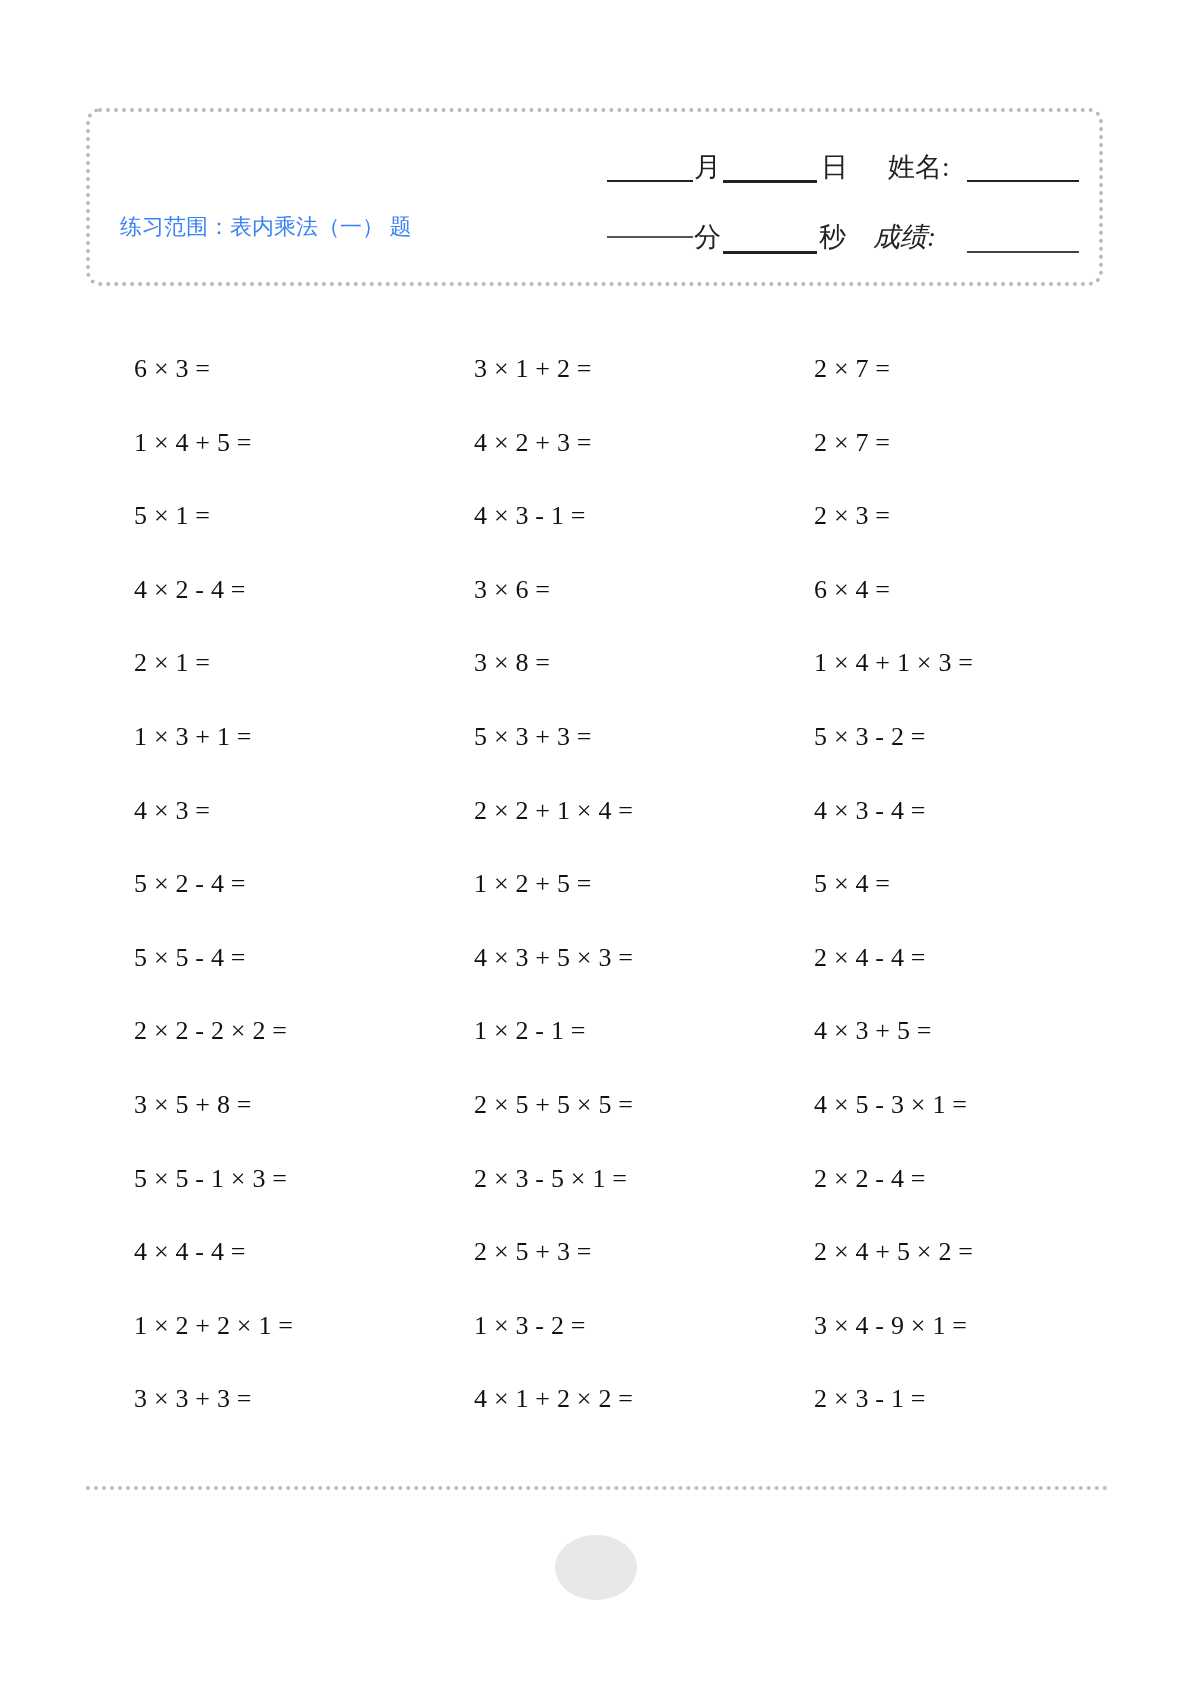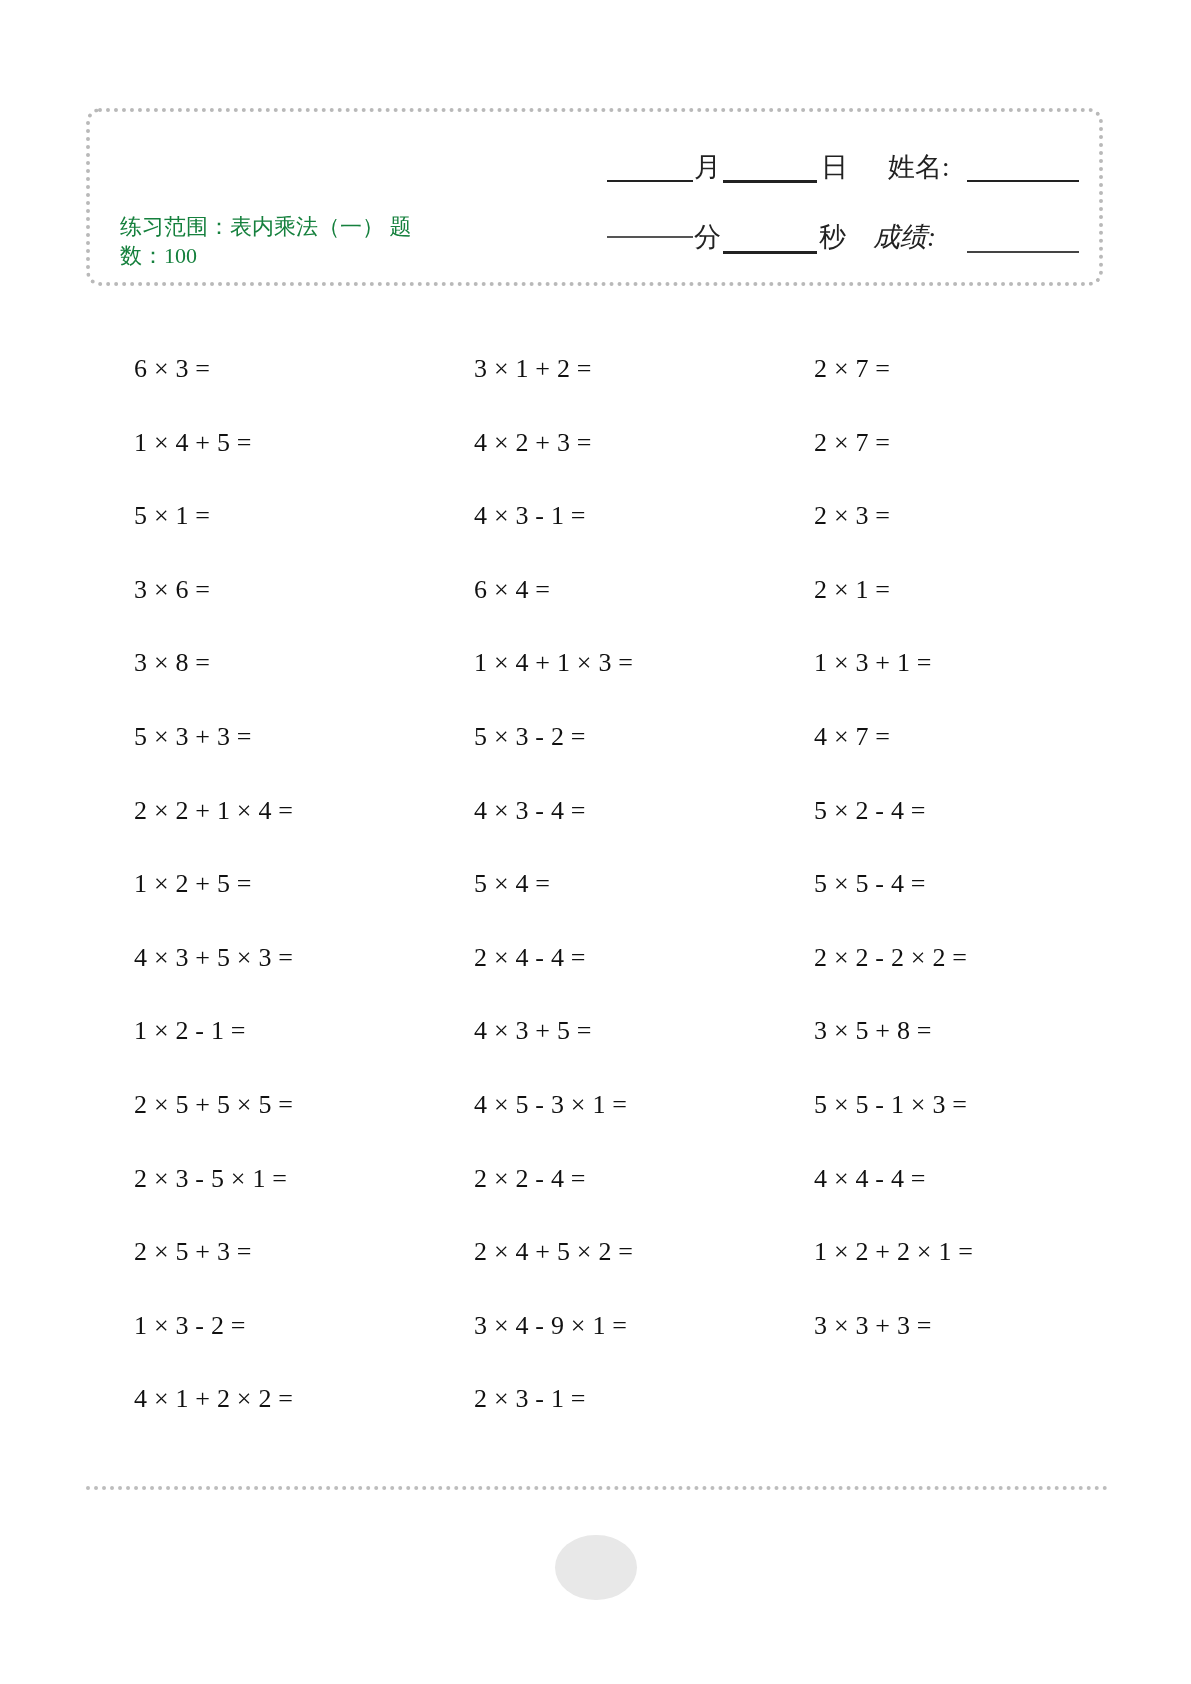--- a/index.html
+++ b/index.html
@@ -7,21 +7,21 @@
       width: 1191px; height: 1684px; position: relative; overflow: hidden;
       font-family: "Liberation Serif", "DejaVu Serif", serif; color: #111;
     }
     .header-box {
       position: absolute; left: 86px; top: 108px; width: 1017px; height: 178px;
       box-sizing: border-box;
       border: 4px dotted #b9b9b9; border-radius: 14px;
     }
     .range-text {
       position: absolute; left: 120px; top: 212px; width: 345px;
-      font-size: 22px; line-height: 29px; color: #15803d;
+      font-size: 22px; line-height: 29px; color: #3b82f6;
     }
     .form-row { position: absolute; left: 607px; height: 34px; font-size: 27px; color: #222; }
     .form-row .blank { position: absolute; border-bottom: 2px solid #222; height: 0; }
     .form-row .lbl { position: absolute; top: 0; line-height: 34px; white-space: nowrap; }
     .row1 { top: 150px; width: 470px; }
     .row2 { top: 220px; width: 470px; }
 
     .problems {
       position: absolute; left: 134px; top: 314px; width: 1000px;
       display: grid; grid-template-columns: 340px 340px 320px;
@@ -41,21 +41,20 @@
       background: #e8e8e8; border-radius: 41px / 33px;
     }
   </style>
 </head>
 <body>
 
 <div class="header-box"></div>
 
 <div class="range-text">
   <div>练习范围：表内乘法（一） 题</div>
-  <div>数：100</div>
 </div>
 
 <div class="form-row row1">
   <div class="blank" style="left:0; top:30px; width:86px;"></div>
   <span class="lbl" style="left:87px;">月</span>
   <div class="blank" style="left:116px; top:30px; width:94px; border-bottom-width:3px;"></div>
   <span class="lbl" style="left:214px;">日</span>
   <span class="lbl" style="left:281px;">姓名:</span>
   <div class="blank" style="left:360px; top:30px; width:112px;"></div>
 </div>
@@ -72,29 +71,30 @@
 <div class="problems">
   <div class="problem">6 × 3 =</div>
   <div class="problem">3 × 1 + 2 =</div>
   <div class="problem">2 × 7 =</div>
   <div class="problem">1 × 4 + 5 =</div>
   <div class="problem">4 × 2 + 3 =</div>
   <div class="problem">2 × 7 =</div>
   <div class="problem">5 × 1 =</div>
   <div class="problem">4 × 3 - 1 =</div>
   <div class="problem">2 × 3 =</div>
+  <div class="problem">4 × 2 - 4 =</div>
   <div class="problem">3 × 6 =</div>
   <div class="problem">6 × 4 =</div>
   <div class="problem">2 × 1 =</div>
   <div class="problem">3 × 8 =</div>
   <div class="problem">1 × 4 + 1 × 3 =</div>
   <div class="problem">1 × 3 + 1 =</div>
   <div class="problem">5 × 3 + 3 =</div>
   <div class="problem">5 × 3 - 2 =</div>
-  <div class="problem">4 × 7 =</div>
+  <div class="problem">4 × 3 =</div>
   <div class="problem">2 × 2 + 1 × 4 =</div>
   <div class="problem">4 × 3 - 4 =</div>
   <div class="problem">5 × 2 - 4 =</div>
   <div class="problem">1 × 2 + 5 =</div>
   <div class="problem">5 × 4 =</div>
   <div class="problem">5 × 5 - 4 =</div>
   <div class="problem">4 × 3 + 5 × 3 =</div>
   <div class="problem">2 × 4 - 4 =</div>
   <div class="problem">2 × 2 - 2 × 2 =</div>
   <div class="problem">1 × 2 - 1 =</div>

